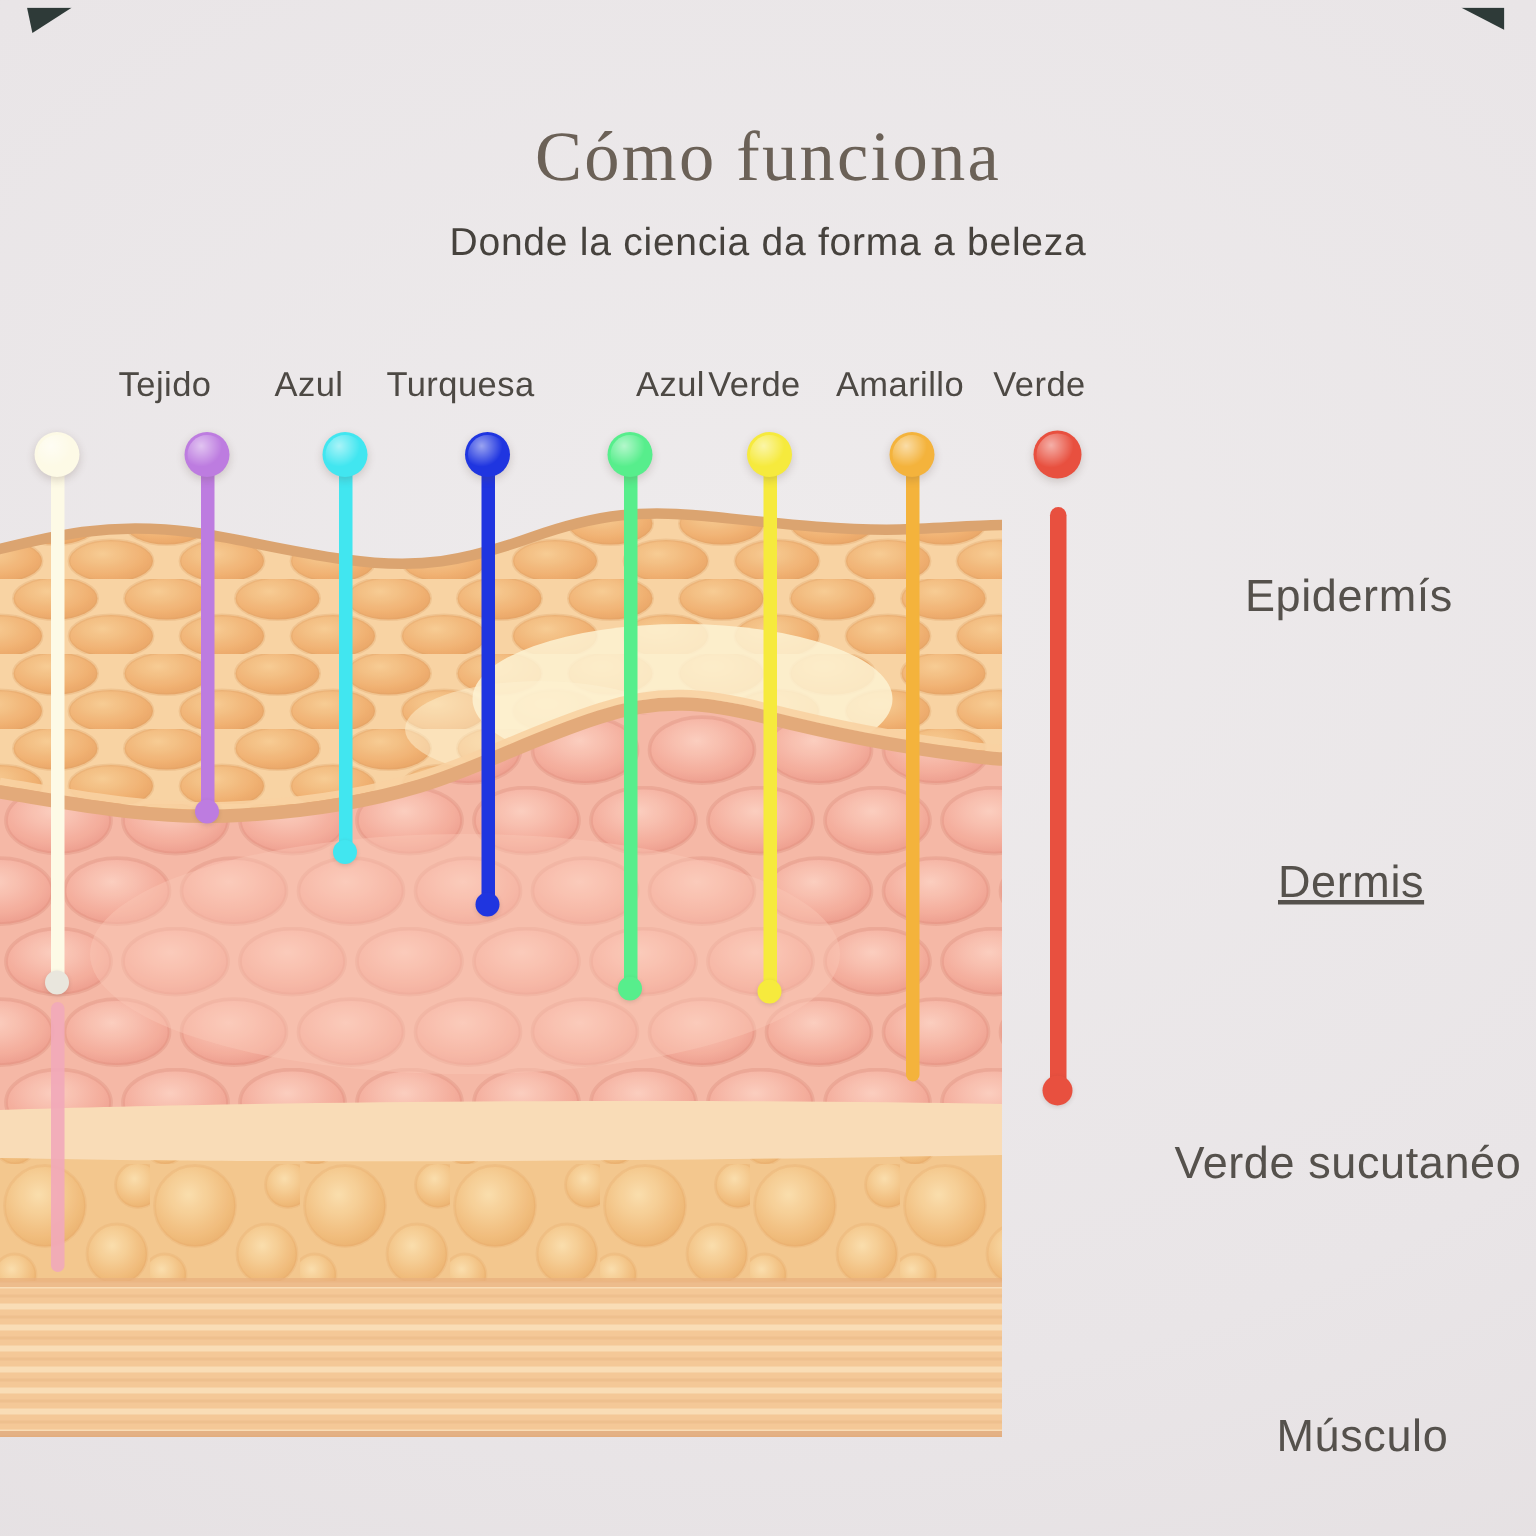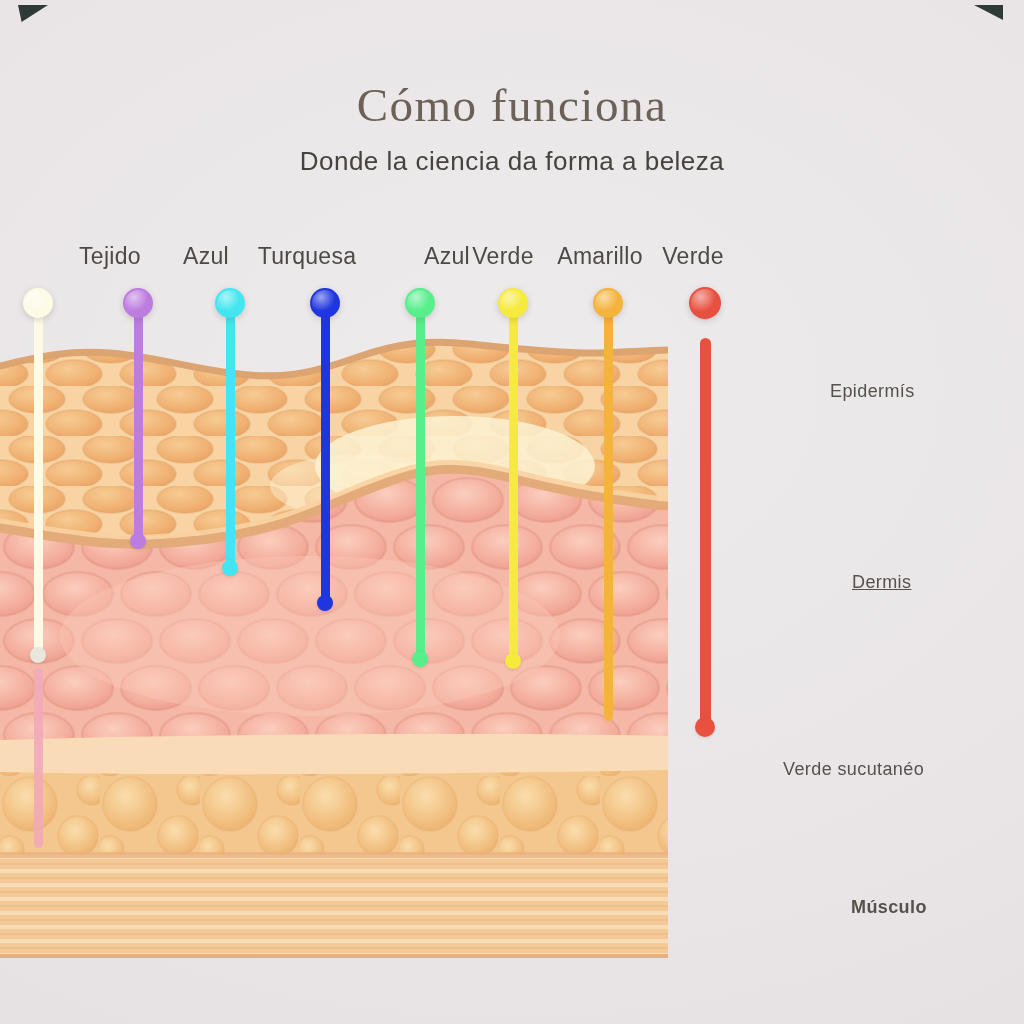--- a/index.html
+++ b/index.html
@@ -18,21 +18,21 @@
   }
   .subtitle{
     position:absolute;top:146px;left:0;width:100%;text-align:center;
     font-size:26px;color:#46423d;letter-spacing:.5px;
   }
   .legend-label{
     position:absolute;top:243px;transform:translateX(-50%);
     font-size:23px;color:#4d4944;letter-spacing:.3px;white-space:nowrap;
   }
   .layer-label{
-    position:absolute;font-size:18px;color:#55514c;letter-spacing:.4px;white-space:nowrap;
+    position:absolute;font-size:30px;color:#55514c;letter-spacing:.4px;white-space:nowrap;
   }
   #skin-svg{position:absolute;left:0;top:336px;z-index:1;}
   #pins-layer{position:absolute;left:0;top:0;width:1024px;height:1024px;z-index:3;pointer-events:none;}
   .pin-dot,.pin-end-dot{position:absolute;border-radius:50%;}
   .pin-dot{box-shadow:0 2px 6px rgba(90,70,60,.22);}
   .pin-dot::after{
     content:"";position:absolute;inset:6%;border-radius:50%;
     background:radial-gradient(circle at 35% 28%, rgba(255,255,255,.55), rgba(255,255,255,0) 55%);
   }
   .pin-line,.pin-tail{position:absolute;border-radius:99px;}
@@ -181,16 +181,16 @@
       <span class="legend-label" style="left: 405px; margin-left: 42px;">Azul</span>
       <span class="legend-label" style="left: 503px;">Verde</span>
       <span class="legend-label" style="left: 600px; text-align: center;">Amarillo</span>
       <span class="legend-label" style="left: 693px;">Verde</span>
     </div>
 
   <div id="layer-labels">
       <span class="layer-label" style="left: 830px; top: 381px;">Epidermís</span>
       <span class="layer-label" style="left: 852px; top: 572px; text-decoration: underline;">Dermis</span>
       <span class="layer-label" style="left: 783px; top: 759px;">Verde sucutanéo</span>
-      <span class="layer-label" style="left: 851px; top: 897px; font-weight: bold;">Músculo</span>
+      <span class="layer-label" style="left: 851px; top: 941px;">Músculo</span>
     </div>
 
 </div>
 
 </body></html>

